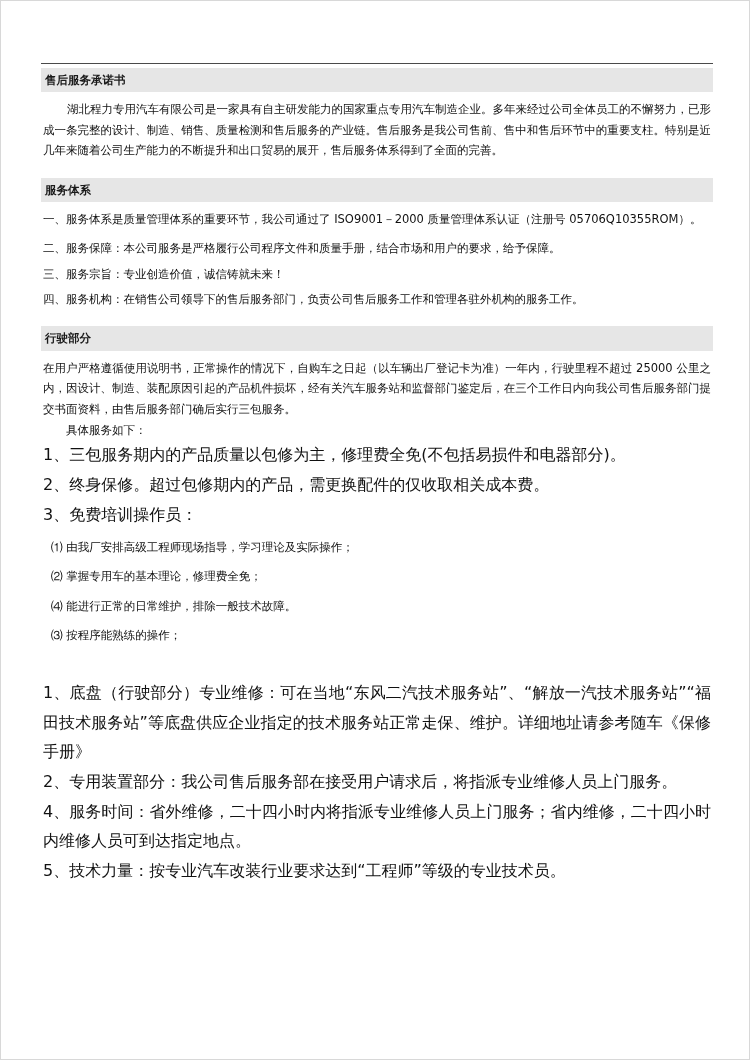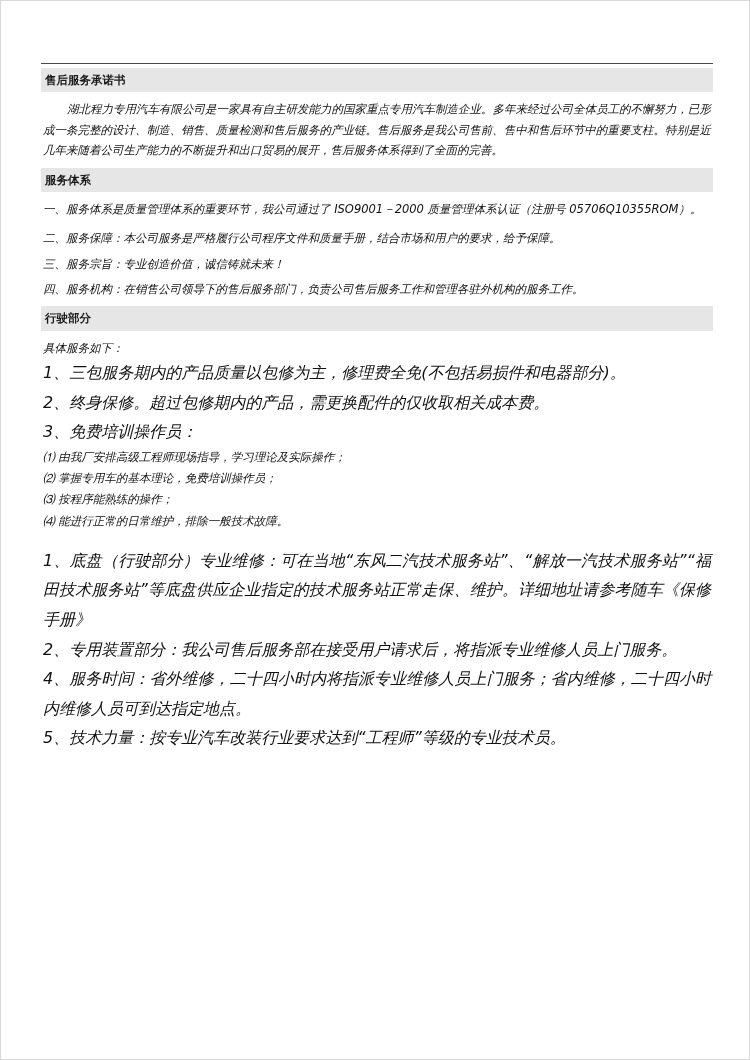--- a/index.html
+++ b/index.html
@@ -48,41 +48,41 @@
     color: #111;
     line-height: 1.78;
     text-align: justify;
     margin: 0;
     padding: 0 2px;
   }
   .para.indent {
     text-indent: 24px;
   }
   .block {
-    padding: 7px 0 7px 0;
-    font-style: italic;
+    padding: 7px 0 17px 0;
   }
   .block .para + .para {
     margin-top: 1px;
+    margin-left: 23px;
   }
   .gap-sm { height: 5px; }
   .gap-md { height: 9px; }
   .list-line {
     font-size: 16px;
     color: #111;
     line-height: 1.85;
     margin: 0;
     padding: 0 2px;
     text-align: justify;
   }
   .sub-line {
     font-size: 11.5px;
     color: #111;
     line-height: 1.85;
-    margin: 0;
+    margin: 8px;
     padding: 0 2px;
   }
 </style>
 </head>
 <body>
 
 <div class="page">
   <div class="content">
 
     <div class="rule"></div>
@@ -98,28 +98,29 @@
       <div class="gap-md"></div>
       <p class="para">二、服务保障：本公司服务是严格履行公司程序文件和质量手册，结合市场和用户的要求，给予保障。</p>
       <div class="gap-sm"></div>
       <p class="para">三、服务宗旨：专业创造价值，诚信铸就未来！</p>
       <div class="gap-sm"></div>
       <p class="para">四、服务机构：在销售公司领导下的售后服务部门，负责公司售后服务工作和管理各驻外机构的服务工作。</p>
     </div>
 
     <div class="section-head">行驶部分</div>
     <div class="block">
+      <p class="para">在用户严格遵循使用说明书，正常操作的情况下，自购车之日起（以车辆出厂登记卡为准）一年内，行驶里程不超过 25000 公里之内，因设计、制造、装配原因引起的产品机件损坏，经有关汽车服务站和监督部门鉴定后，在三个工作日内向我公司售后服务部门提交书面资料，由售后服务部门确后实行三包服务。</p>
       <p class="para">具体服务如下：</p>
       <p class="list-line">1、三包服务期内的产品质量以包修为主，修理费全免(不包括易损件和电器部分)。</p>
       <p class="list-line">2、终身保修。超过包修期内的产品，需更换配件的仅收取相关成本费。</p>
       <p class="list-line">3、免费培训操作员：</p>
       <p class="sub-line">⑴ 由我厂安排高级工程师现场指导，学习理论及实际操作；</p>
-      <p class="sub-line">⑵ 掌握专用车的基本理论，免费培训操作员；</p>
+      <p class="sub-line">⑵ 掌握专用车的基本理论，修理费全免；</p>
+      <p class="sub-line">⑷ 能进行正常的日常维护，排除一般技术故障。</p>
       <p class="sub-line">⑶ 按程序能熟练的操作；</p>
-      <p class="sub-line">⑷ 能进行正常的日常维护，排除一般技术故障。</p>
     </div>
 
     <div class="block">
       <p class="list-line">1、底盘（行驶部分）专业维修：可在当地“东风二汽技术服务站”、“解放一汽技术服务站”“福田技术服务站”等底盘供应企业指定的技术服务站正常走保、维护。详细地址请参考随车《保修手册》</p>
       <p class="list-line">2、专用装置部分：我公司售后服务部在接受用户请求后，将指派专业维修人员上门服务。</p>
       <p class="list-line">4、服务时间：省外维修，二十四小时内将指派专业维修人员上门服务；省内维修，二十四小时内维修人员可到达指定地点。</p>
       <p class="list-line">5、技术力量：按专业汽车改装行业要求达到“工程师”等级的专业技术员。</p>
     </div>
 
   </div>

